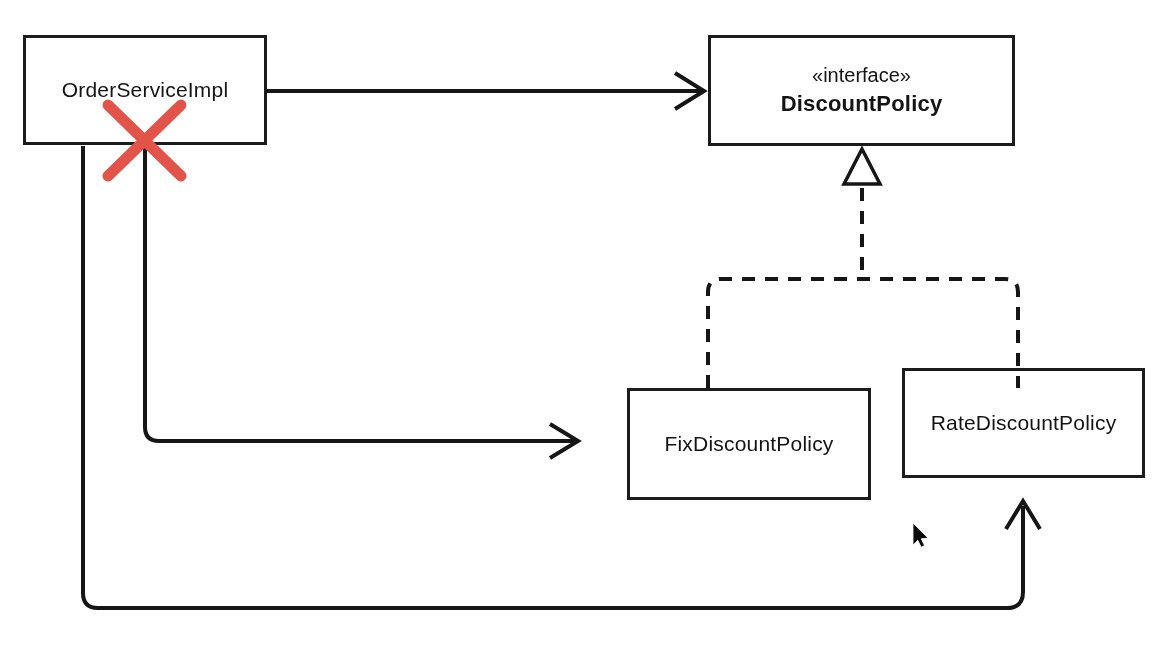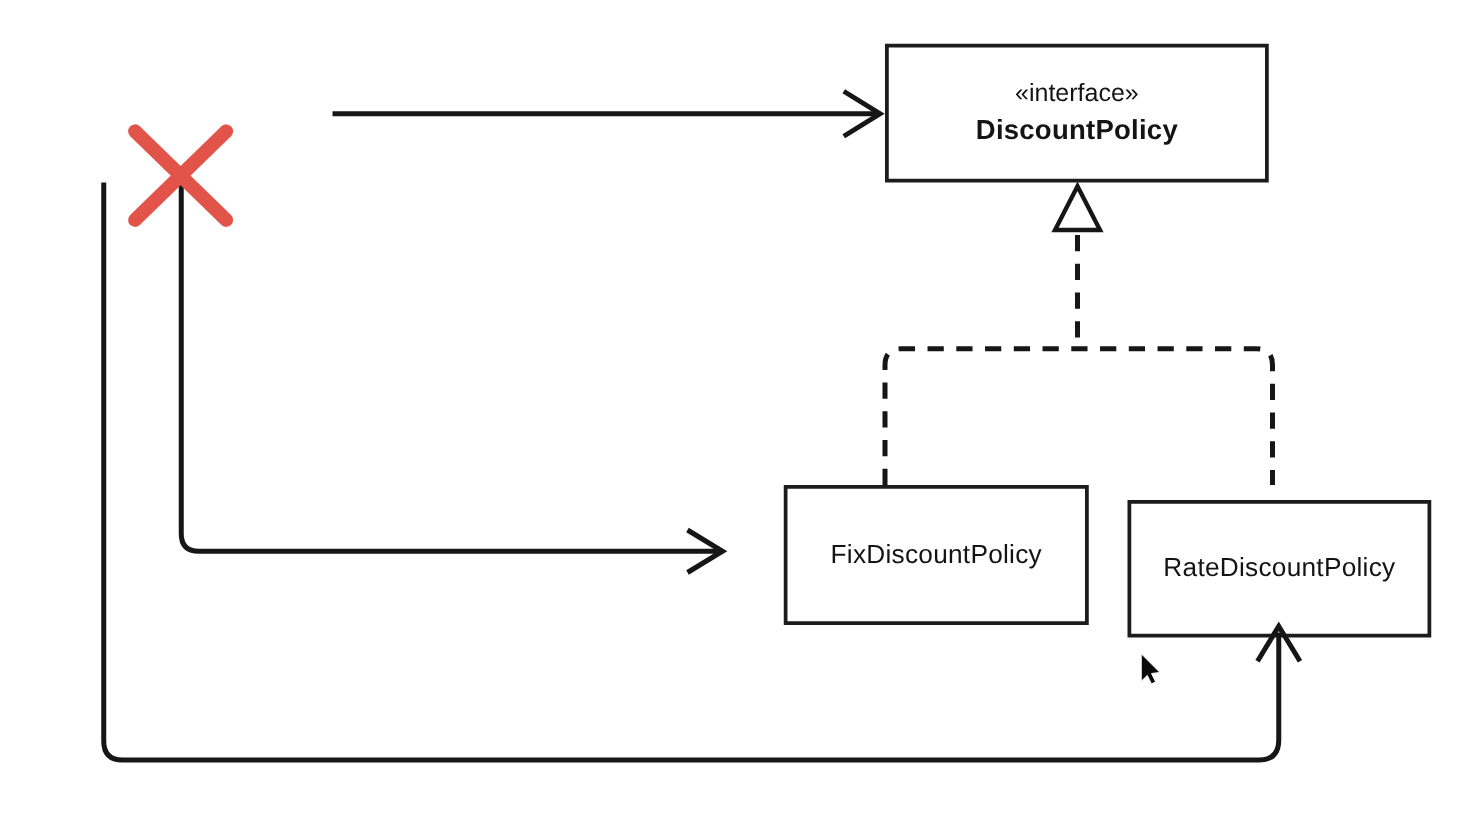--- a/index.html
+++ b/index.html
@@ -38,31 +38,34 @@
   .dashed { fill: none; stroke: #161616; stroke-width: 4; stroke-dasharray: 13 10; }
   .triangle { fill: #ffffff; stroke: #161616; stroke-width: 3.5; stroke-linejoin: miter; }
   .redx line { stroke-width: 11; stroke-linecap: round; }
   .cursor { fill: #0a0a0a; stroke: #fafafa; stroke-width: 0.8; }
 </style>
 </head>
 <body>
 
 <div class="stage">
 
+  <div class="node" style="left:23px; top:35px; width:244px; height:110px;">
+    <div class="label">OrderServiceImpl</div>
+  </div>
 
   <div class="node" style="left:708px; top:35px; width:307px; height:111px;">
     <div class="stereotype">«interface»</div>
     <div class="label bold">DiscountPolicy</div>
   </div>
 
   <div class="node" style="left:583px; top:388px; width:244px; height:112px;margin-left:44px;">
     <div class="label">FixDiscountPolicy</div>
   </div>
 
-  <div class="node" style="left:902px; top:400px; width:243px; height:110px;">
+  <div class="node" style="left:902px; top:368px; width:243px; height:110px;">
     <div class="label">RateDiscountPolicy</div>
   </div>
 
   <svg class="layer" width="1174" height="656" viewBox="0 0 1174 656" xmlns="http://www.w3.org/2000/svg">
 
     <g>
       <path class="solid" d="M 266 91 H 701"></path>
       <path class="solid head" d="M 675 73 L 704 91 L 675 109"></path>
     </g>
 

